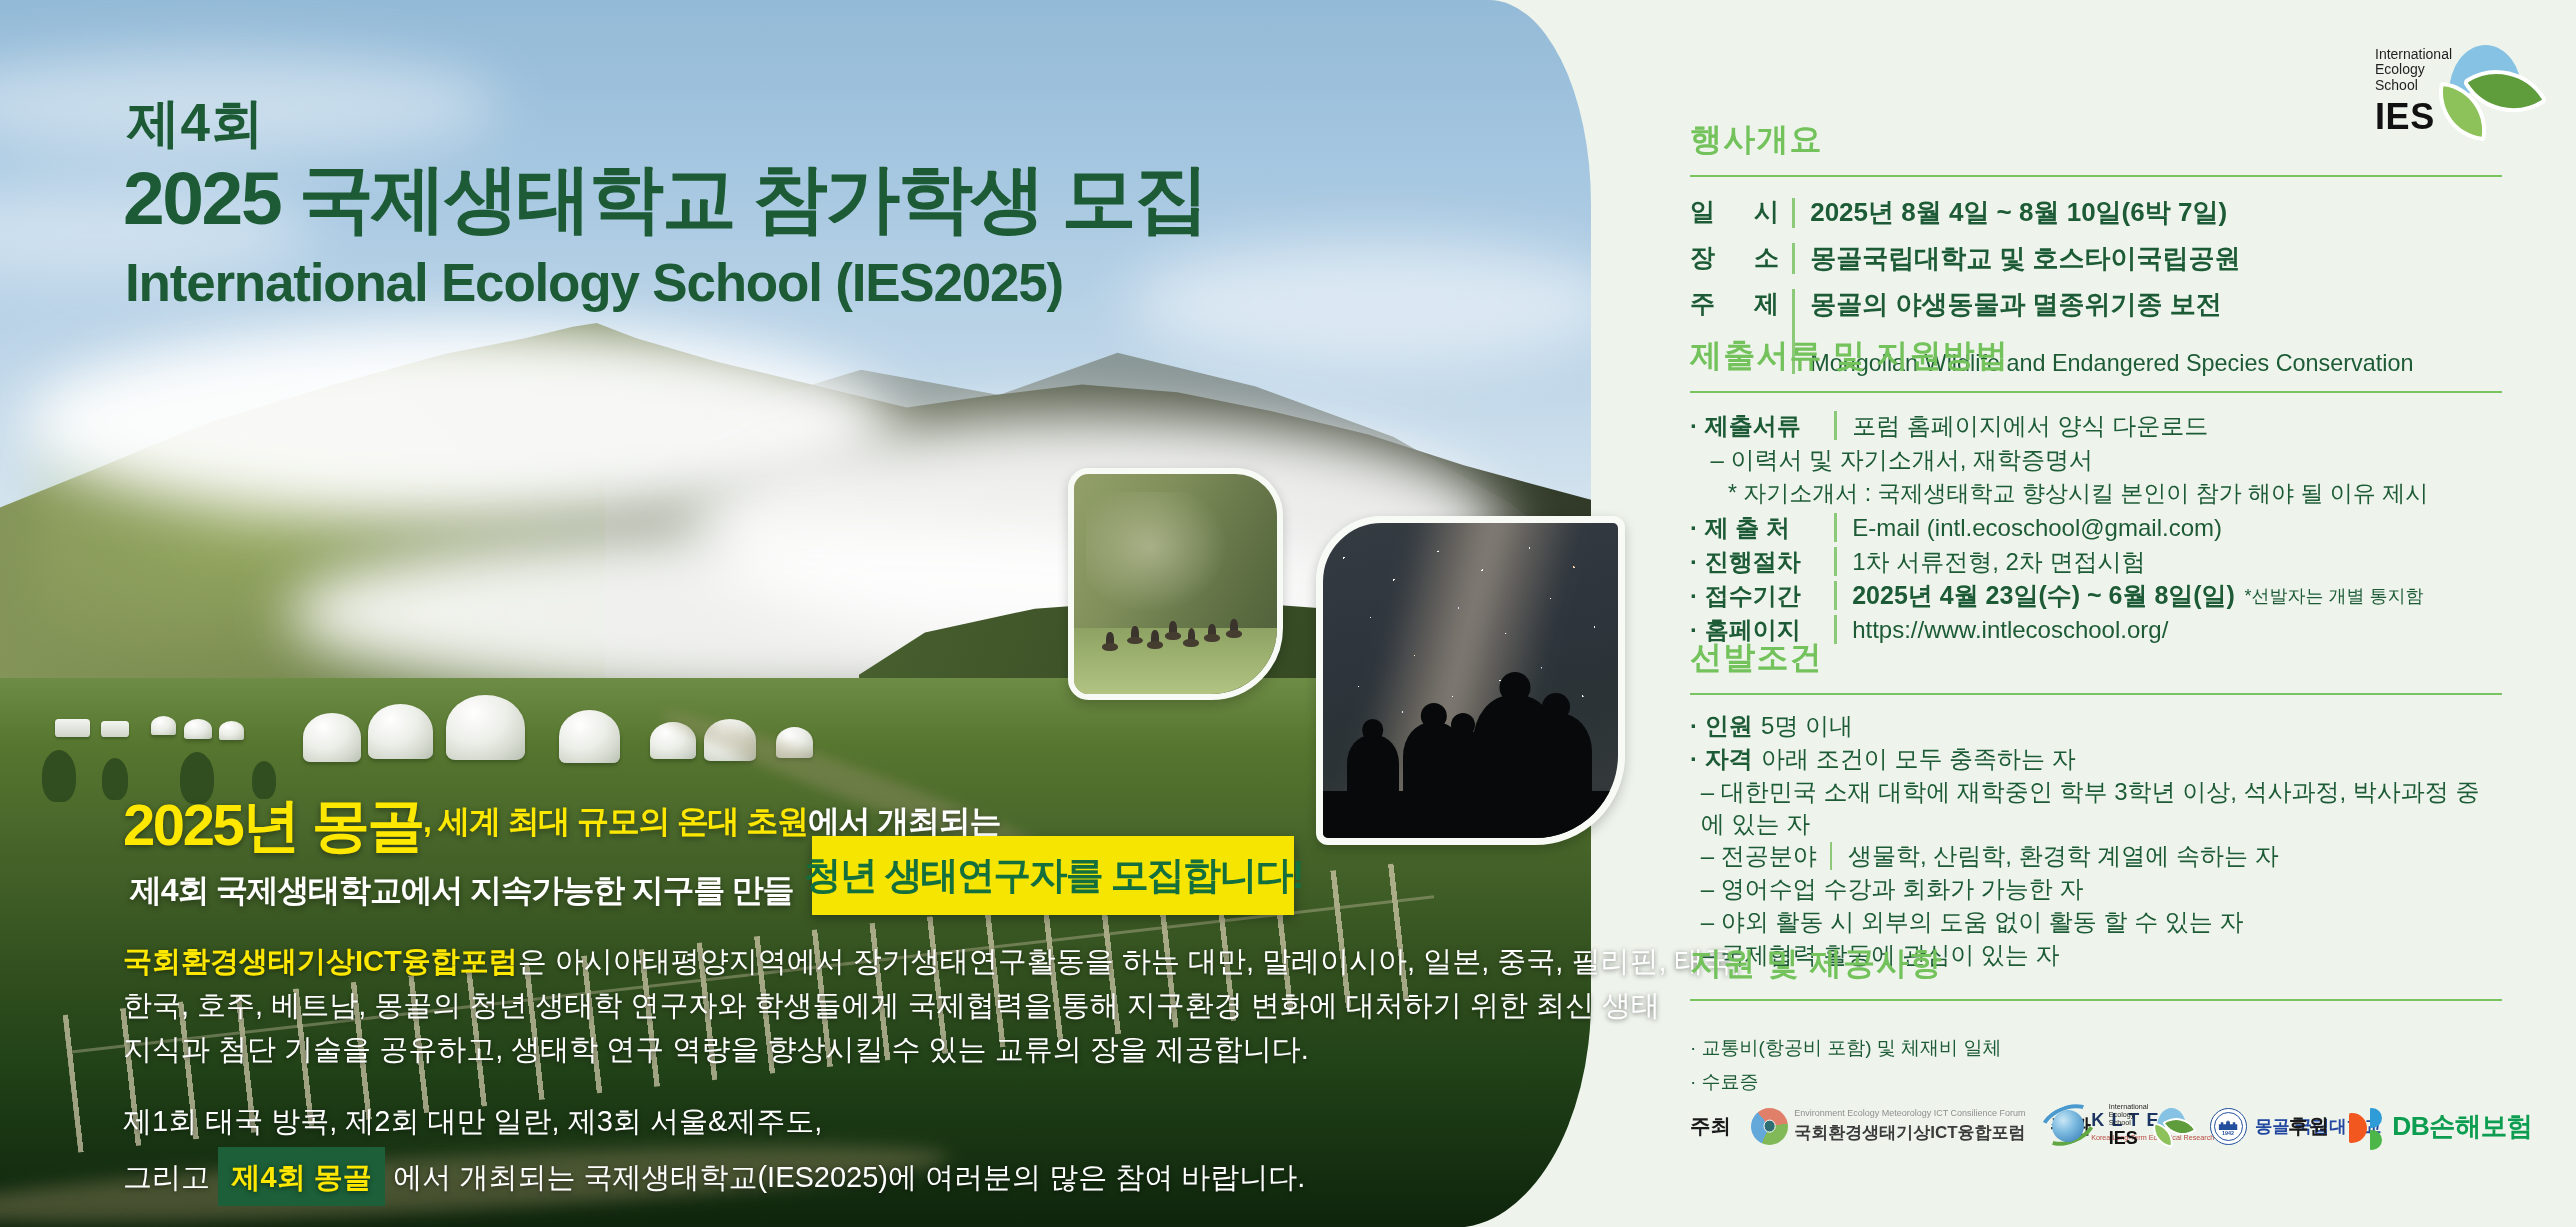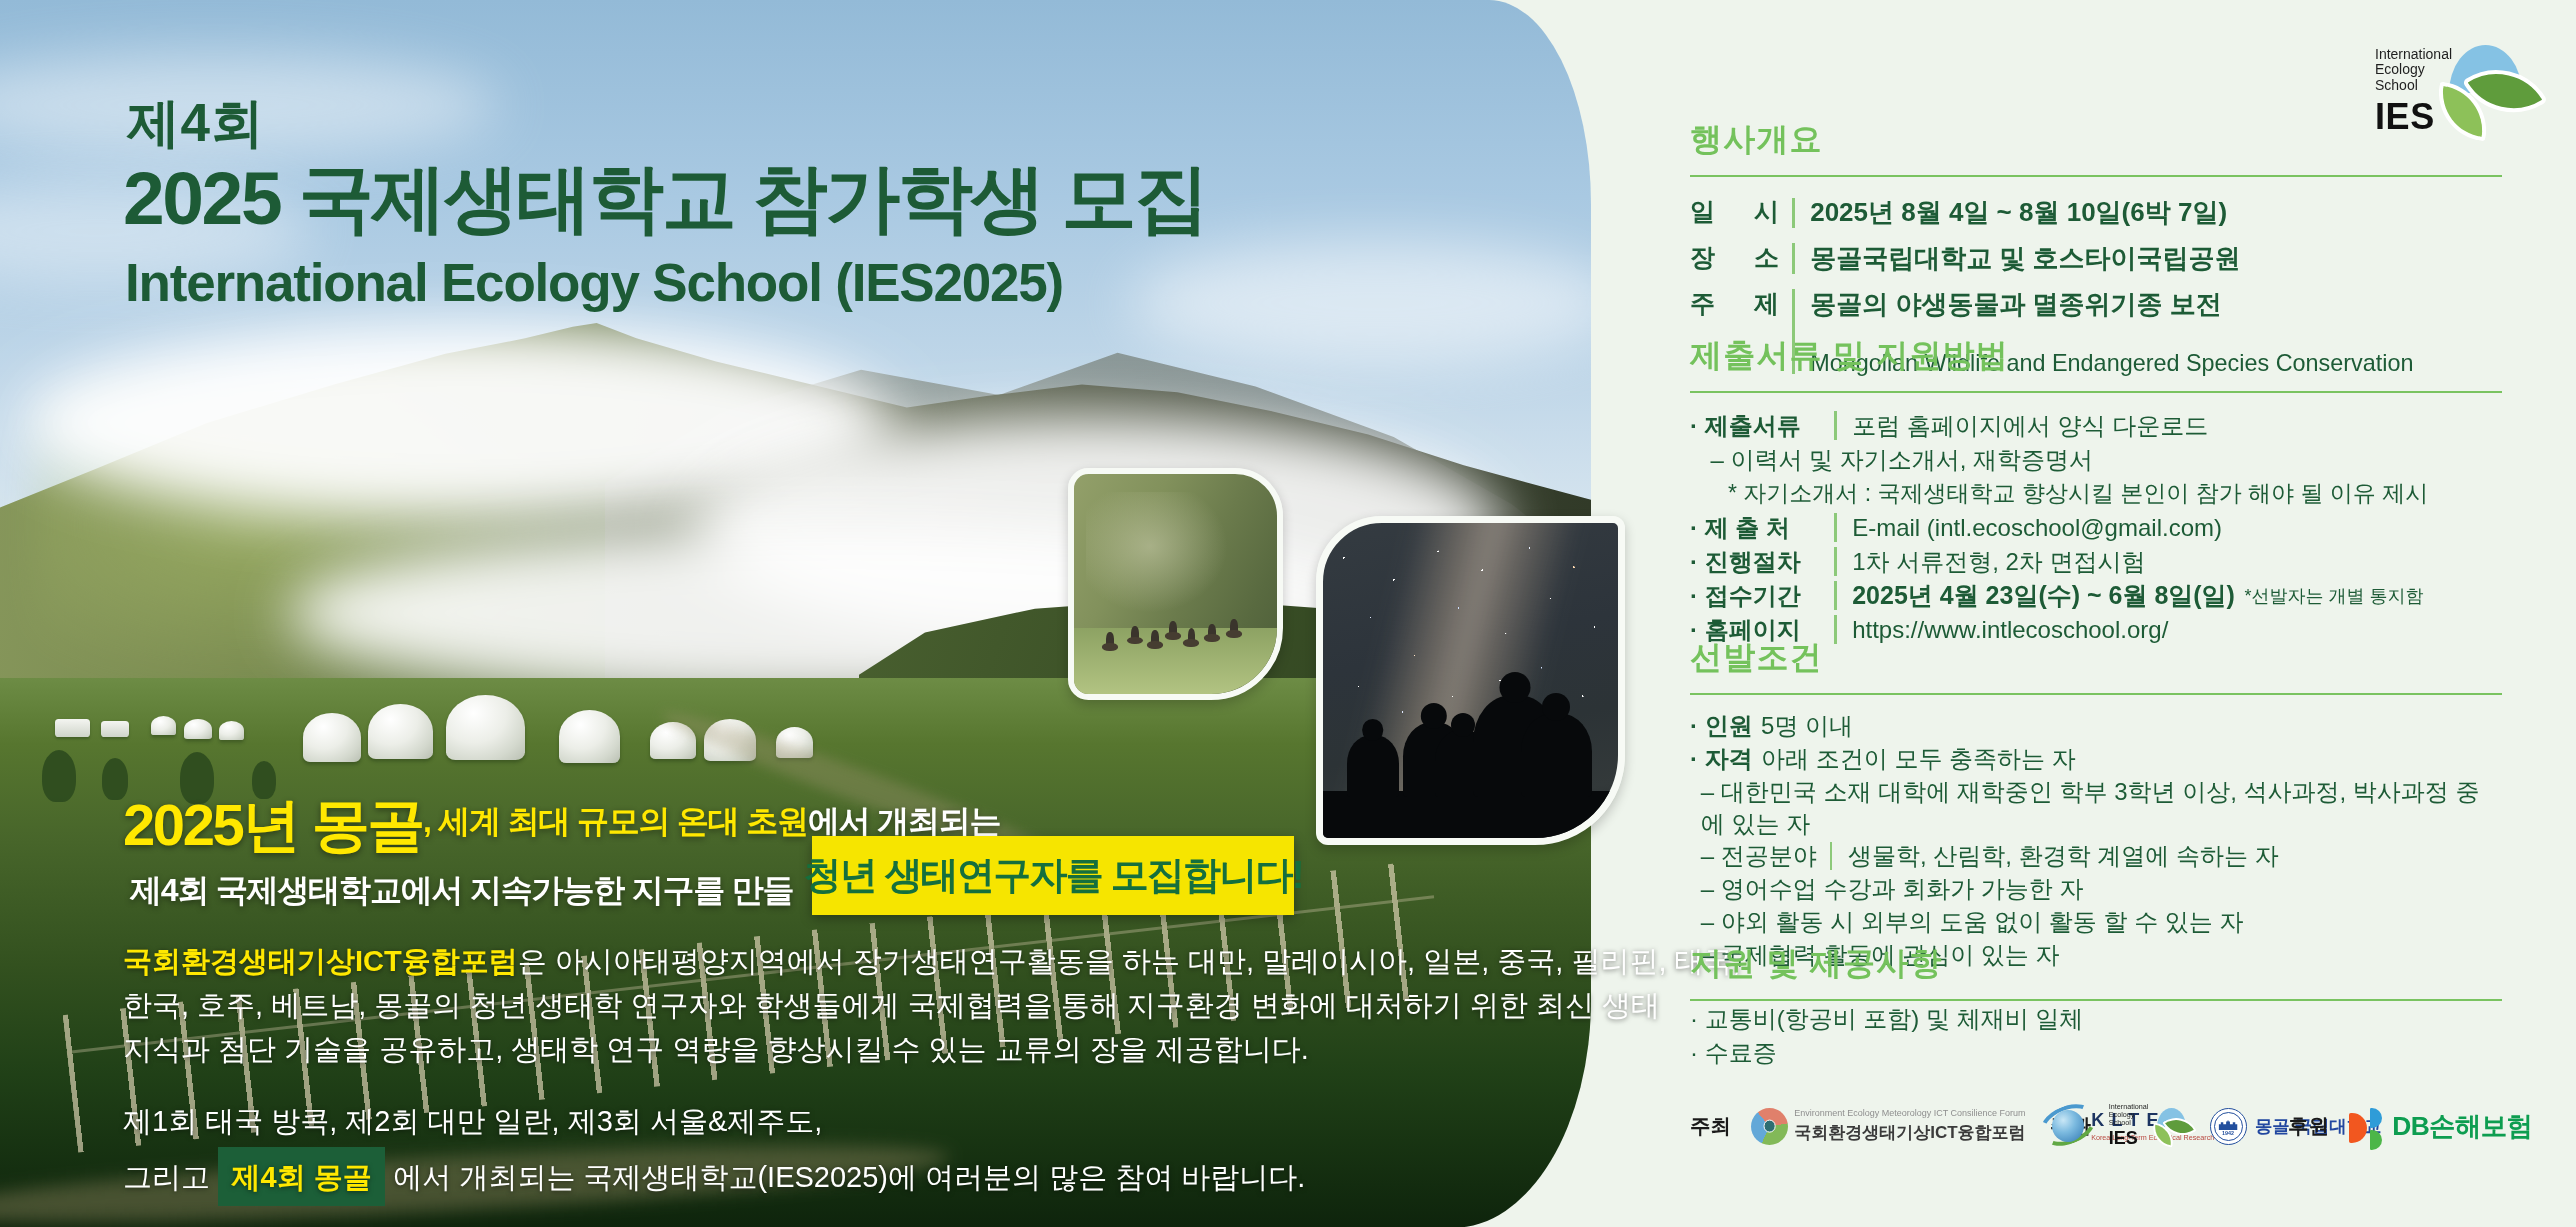--- a/index.html
+++ b/index.html
@@ -123,21 +123,21 @@
   .ap-label { font-weight:800; width:131px; }
   .ap-note { font-size:18px; margin-left:9.6px; font-weight:400; }
   .bold { font-weight:800; }
   .ind1 { padding-left:20.4px; } .ind2 { padding-left:38px; font-size:23px; }
 
   .cr-rows { margin-top:14.4px; font-size:24px; color:#1d5b36; }
   .cr-row { display:flex; align-items:flex-start; min-height:33px; }
   .cr-label { font-weight:800; margin-right:8.4px; }
   .cr-dash { padding-left:10.8px; }
 
-  .sup-rows { margin-top:1px; font-size:24px; color:#1d5b36; }
+  .sup-rows { margin-top:30px; font-size:19px; color:#1d5b36; }
   .sup-row { min-height:34px; display:flex; align-items:center; }
 
   
   .fgroup { position:absolute; top:1103px; height:46px; display:flex; align-items:center; }
   .f-label { font-size:20.4px; font-weight:800; color:#1a1a1a; }
   .forum-logo { width:37px; height:37px; border-radius:50%; margin-left:20.4px; position:relative;
     background:conic-gradient(from 205deg, #63a8d8 0 115deg, #e0806b 115deg 235deg, #82b958 235deg 360deg); }
   .forum-logo::after { content:""; position:absolute; left:50%; top:50%; width:10.8px; height:10.8px; transform:translate(-50%,-50%);
     background:#2e6e72; border-radius:50%; border:1.8px solid #fff; }
   .forum-text { margin-left:6px; }

